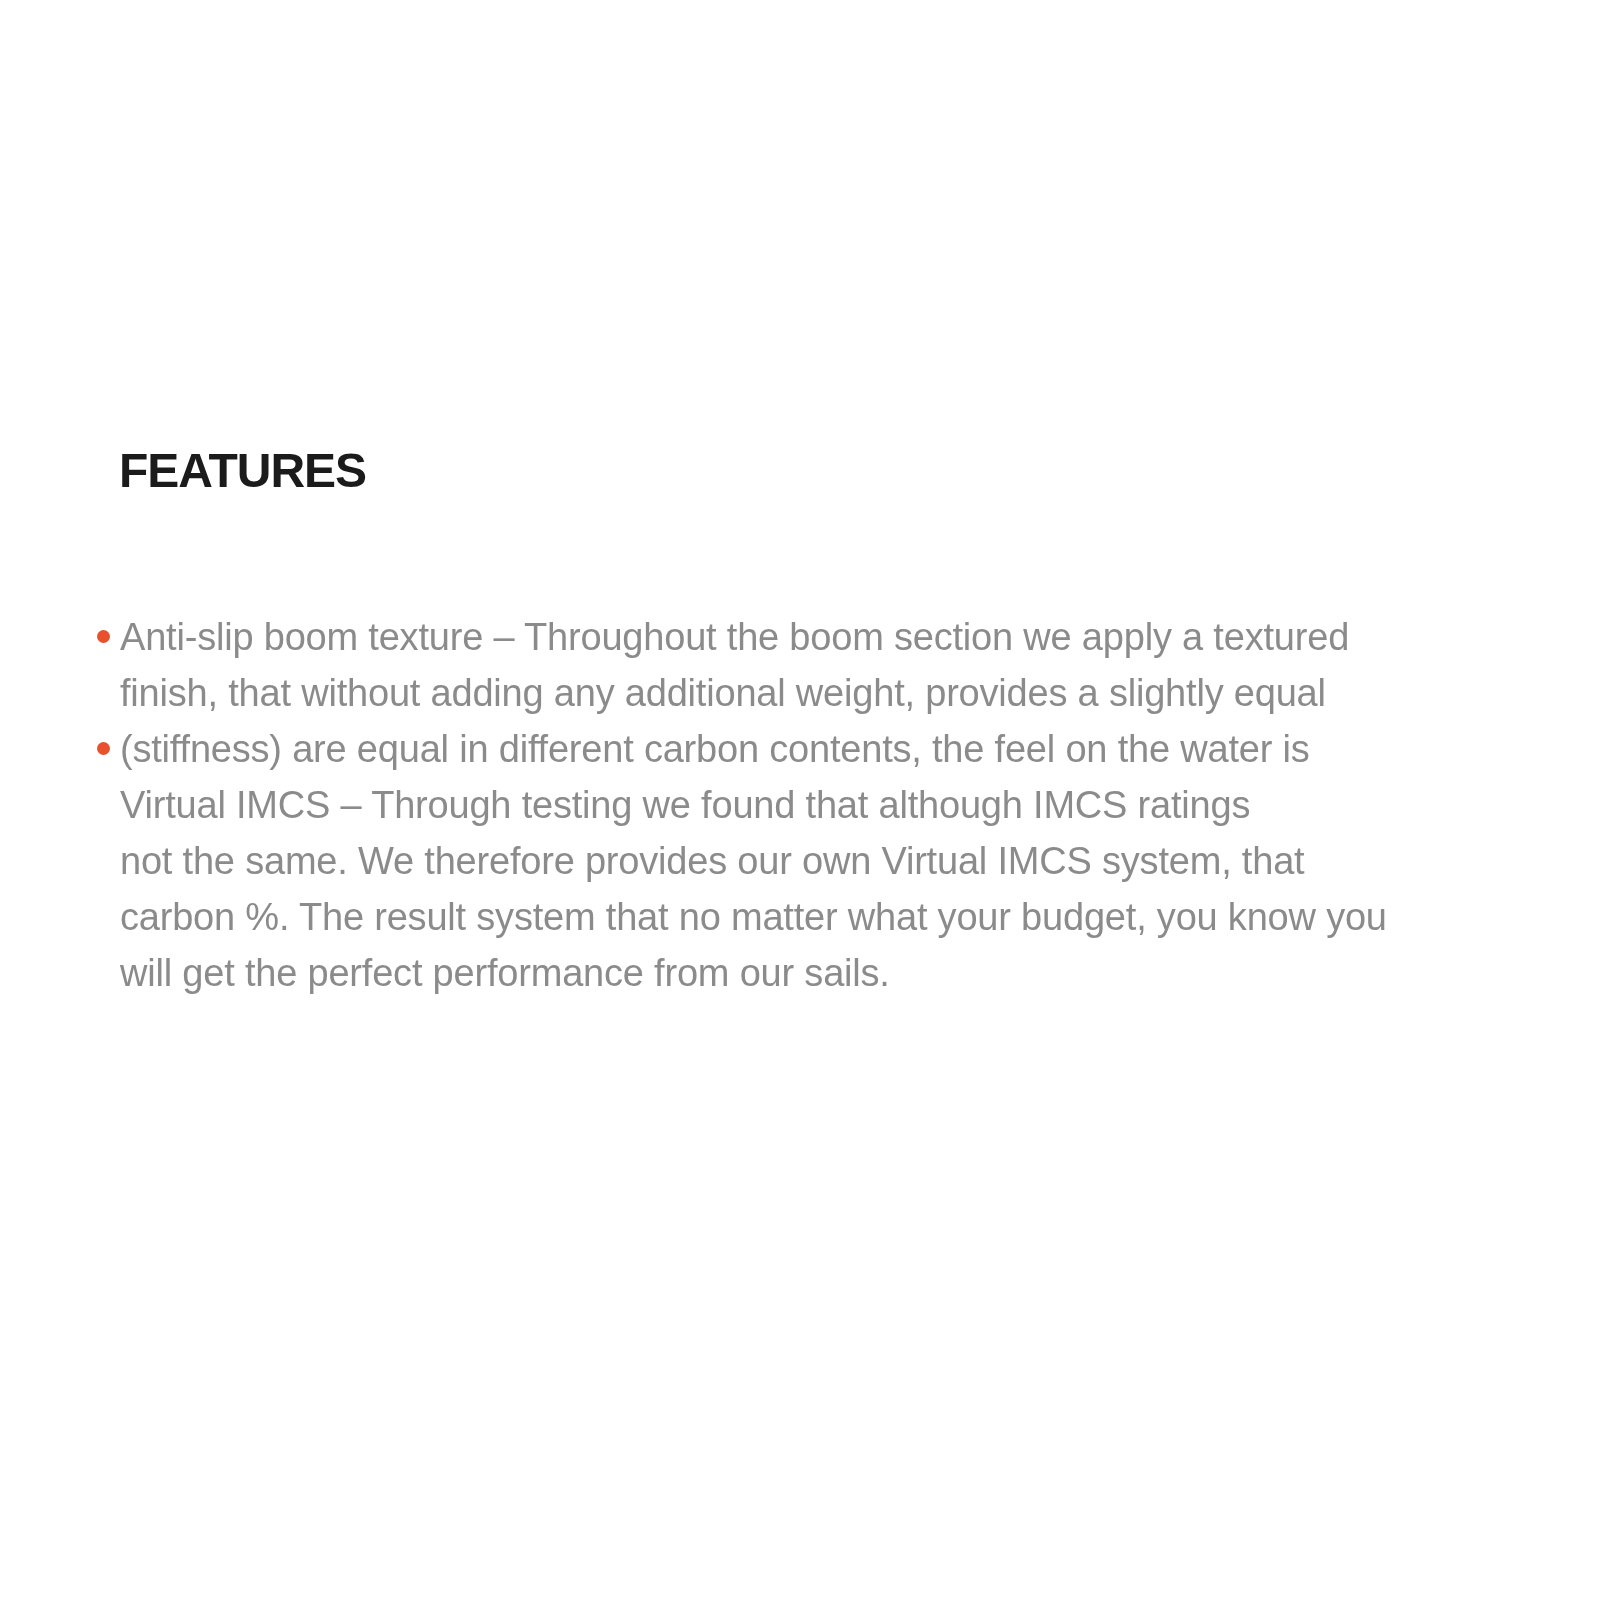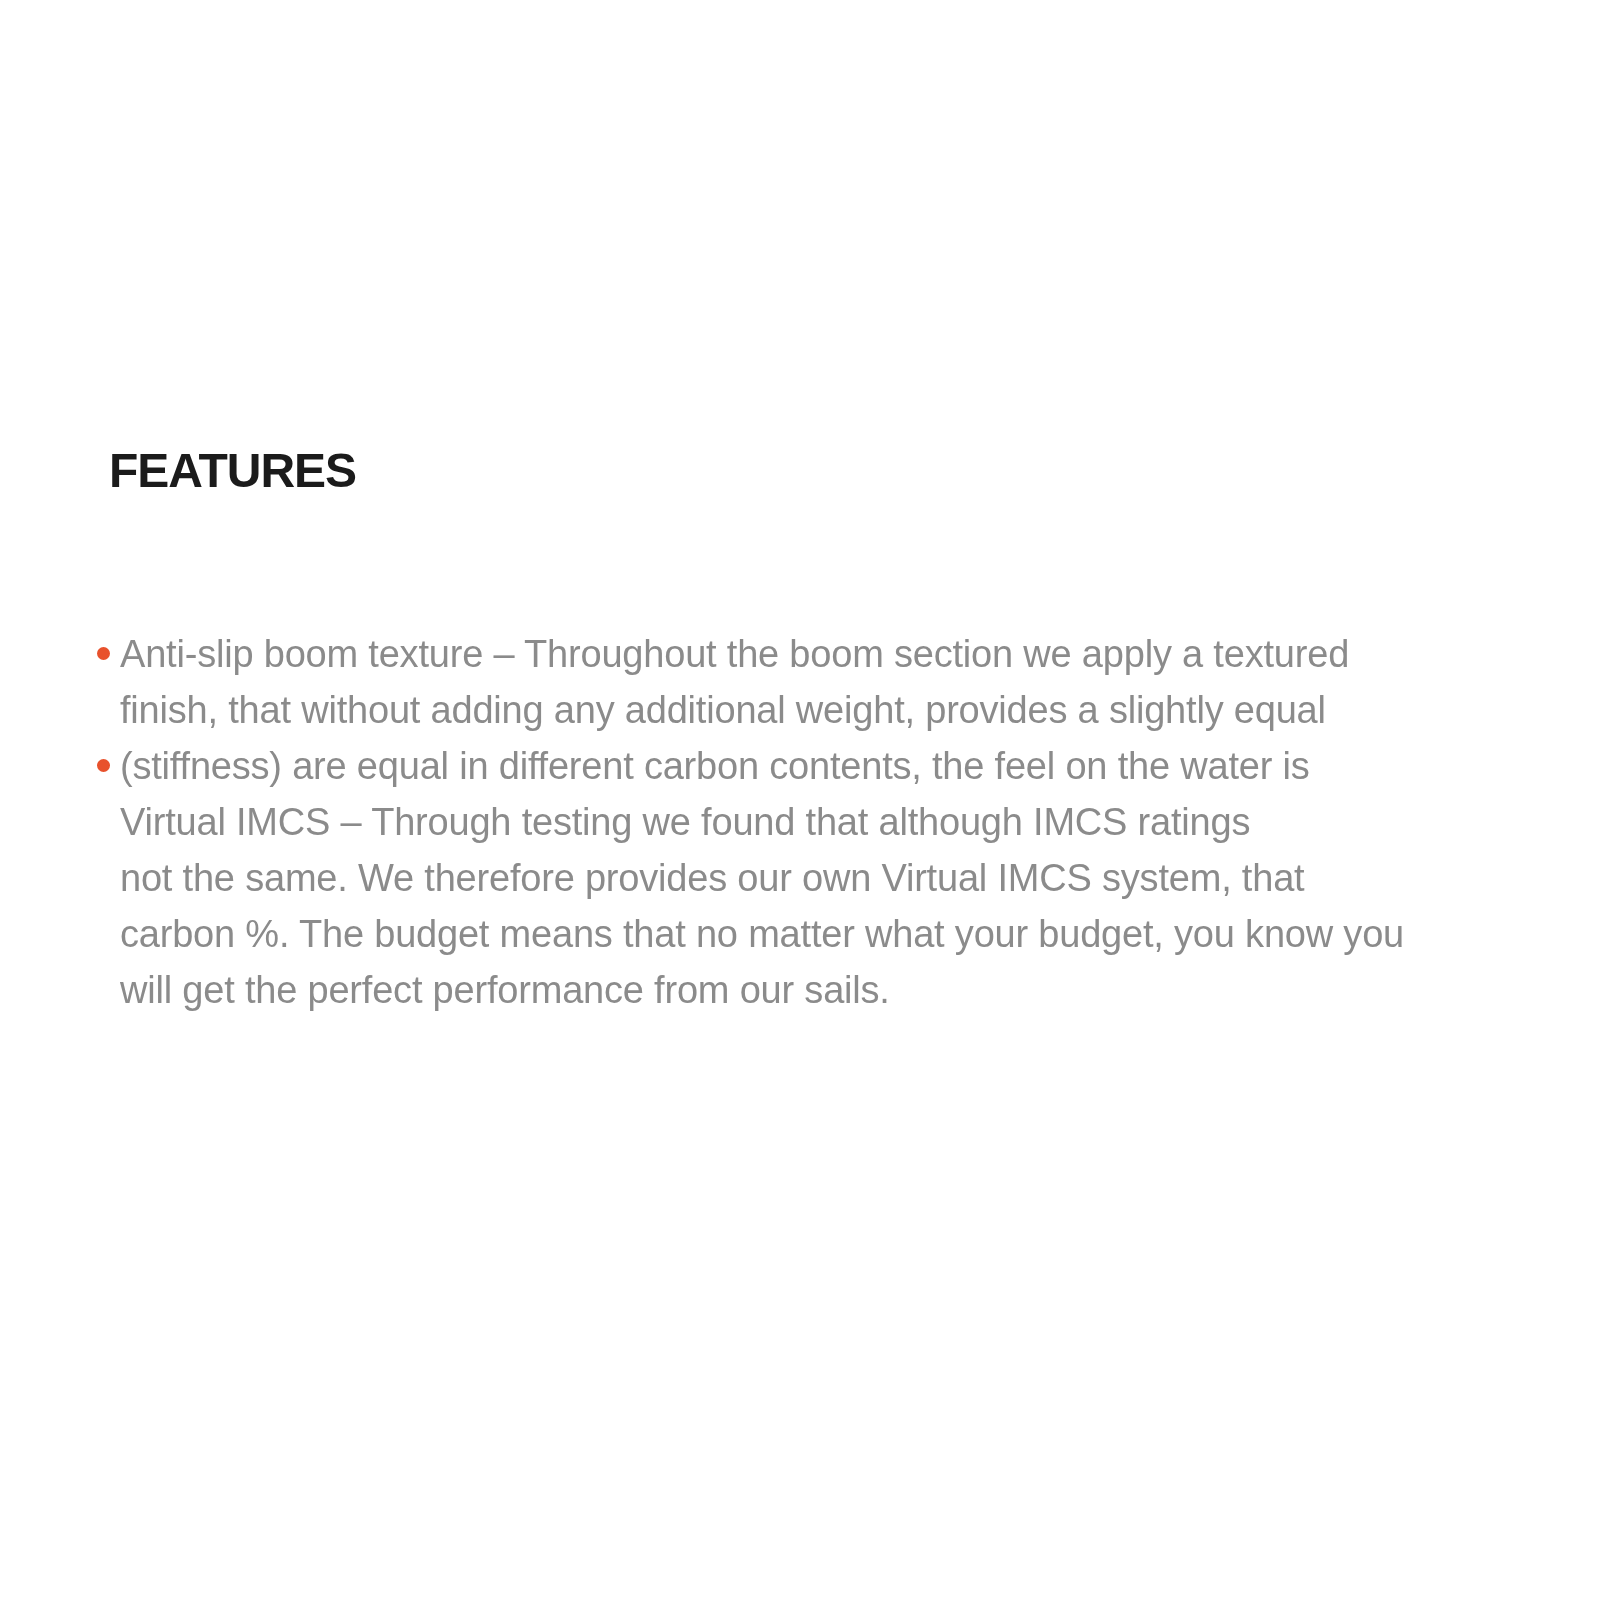--- a/index.html
+++ b/index.html
@@ -11,33 +11,33 @@
     font-family: "Liberation Sans", sans-serif;
     position: relative;
     overflow: hidden;
   }
   .features-section {
     position: absolute;
     inset: 0;
   }
   .section-title {
     position: absolute;
-    left: 109px;
+    left: 119px;
     top: 447px;
     margin: 0;
     font-size: 48px;
     line-height: 48px;
     font-weight: bold;
     letter-spacing: -1px;
     color: var(--heading-color, #1b1b1b);
   }
   .features-list {
     position: absolute;
     left: 120px;
-    top: 626px;
+    top: 609px;
     width: 1400px;
     margin: 0;
     padding: 0;
     list-style: none;
   }
   .feature-item {
     position: relative;
     font-size: 38px;
     line-height: 56px;
     letter-spacing: -0.2px;
@@ -69,19 +69,19 @@
       <span class="bullet-dot"></span>
       <div class="feature-line">Anti-slip boom texture – Throughout the boom section we apply a textured</div>
       <div class="feature-line">finish, that without adding any additional weight, provides a slightly equal</div>
     </li>
 
     <li class="feature-item">
       <span class="bullet-dot"></span>
       <div class="feature-line">(stiffness) are equal in different carbon contents, the feel on the water is</div>
       <div class="feature-line">Virtual IMCS – Through testing we found that although IMCS ratings</div>
       <div class="feature-line">not the same. We therefore provides our own Virtual IMCS system, that</div>
-      <div class="feature-line">carbon %. The budget means that no matter what your budget, you know you</div>
+      <div class="feature-line">carbon %. The result system that no matter what your budget, you know you</div>
       <div class="feature-line">will get the perfect performance from our sails.</div>
     </li>
 
   </ul>
 
 </main>
 
 </body></html>

